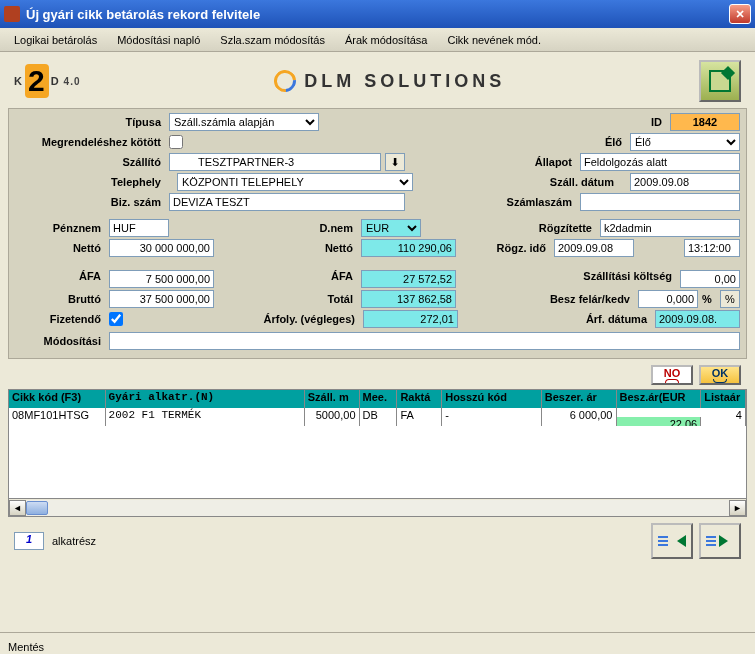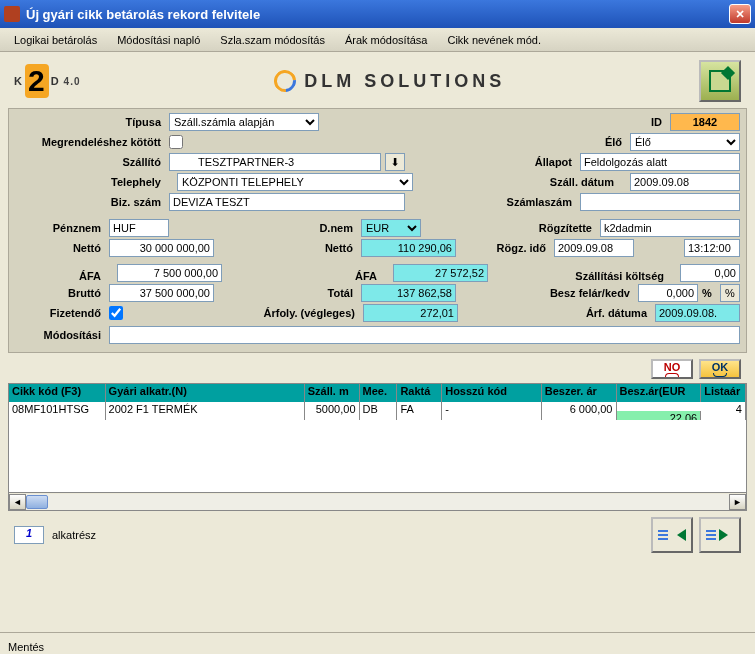--- a/index.html
+++ b/index.html
@@ -34,21 +34,21 @@
 .sq-btn { width: 42px; height: 20px; border: 2px outset #bbb; display: flex; flex-direction: column; align-items: center; justify-content: center; cursor: pointer; font-weight: bold; font-size: 12px; }
 .sq-btn.no { background: #fff; color: #b00; }
 .sq-btn.ok { background: linear-gradient(to bottom,#ffe48a,#f5c23e); color: #036; }
 .smile { width: 14px; height: 7px; border: 1.5px solid currentColor; border-top: none; border-radius: 0 0 10px 10px; }
 .frown { width: 14px; height: 7px; border: 1.5px solid currentColor; border-bottom: none; border-radius: 10px 10px 0 0; }
 .grid-wrap { margin: 0 8px; border: 1px solid #888; background: #fff; }
 .grid-head { display: flex; background: #00a0a0; color: #000; font-weight: bold; height: 18px; }
 .grid-head > div, .grid-row > div { border-right: 1px solid #888; padding: 1px 3px; overflow: hidden; white-space: nowrap; }
 .grid-row { display: flex; height: 18px; background: #fff; }
 .grid-body { height: 90px; background: #fff; }
-.col-cikk { width: 97px; } .col-nev { width: 200px; } .col-szall { width: 55px; text-align: right; } .col-mee { width: 38px; } .col-rakt { width: 45px; } .col-hosszu { width: 100px; } .col-besz { width: 75px; text-align: right; } .col-eur { width: 85px; text-align: right; } .col-list { width: 45px; text-align: right; }
+.col-cikk { width: 97px; } .col-nev { width: 200px; font-family: Liberation Mono, monospace; } .col-szall { width: 55px; text-align: right; } .col-mee { width: 38px; } .col-rakt { width: 45px; } .col-hosszu { width: 100px; } .col-besz { width: 75px; text-align: right; } .col-eur { width: 85px; text-align: right; } .col-list { width: 45px; text-align: right; }
 .cell-cyan { background: #86efac; margin-top: 9px; }
 .hscroll { height: 18px; background: #ece9d8; display: flex; align-items: center; border-top: 1px solid #888; }
 .hscroll-btn { width: 17px; height: 16px; background: linear-gradient(#fefefe,#d6d3c2); border: 1px solid #888; display: flex; align-items: center; justify-content: center; cursor: pointer; font-size: 9px; }
 .hscroll-track { flex: 1; height: 16px; background: #efeee6; position: relative; }
 .hscroll-thumb { position: absolute; left: 0; width: 22px; height: 14px; top: 1px; background: linear-gradient(#cddcf3,#8fb0e0); border: 1px solid #6a8fd0; border-radius: 2px; }
 .footer-count { display: flex; align-items: center; gap: 8px; padding: 6px 14px; }
 .count-box { border: 1px solid #7f9db9; background: #fff; width: 30px; height: 18px; text-align: center; color: #00c; font-style: italic; font-weight: bold; }
 .footer-btns { margin-left: auto; display: flex; gap: 6px; }
 .footer-btn { width: 42px; height: 36px; border: 2px outset #bbb; background: #ece9d8; display: flex; align-items: center; justify-content: center; cursor: pointer; }
 .arrow-left { border: 6px solid transparent; border-right: 9px solid #073; }
@@ -144,21 +144,21 @@
     <div class="lbl" style="width:90px">Nettó</div>
     <input class="fld num" style="width: 105px;" value="30 000 000,00">
     <div style="width:65px"></div>
     <div class="lbl" style="width:70px">Nettó</div>
     <input class="fld cyan" style="width: 95px;" value="110 290,06">
     <div style="flex:1"></div>
     <div class="lbl">Rögz. idő</div>
     <input class="fld" style="width: 80px;" value="2009.09.08">
     <input class="fld" style="width: 56px; margin-left: 46px;" value="13:12:00">
   </div>
-  <div style="display:flex;gap:12px;align-items:flex-end;margin-top:7px;">
+  <div style="display:flex;gap:4px;align-items:flex-start;margin-top:13px;">
     <div class="lbl" style="width:90px">ÁFA</div>
     <input class="fld num" style="width: 105px;" value="7 500 000,00">
     <div style="width:65px"></div>
     <div class="lbl" style="width:70px">ÁFA</div>
     <input class="fld cyan" style="width: 95px;" value="27 572,52">
     <div style="flex:1"></div>
     <div class="lbl">Szállítási költség</div>
     <input class="fld num" style="width: 60px;" value="0,00">
   </div>
   <div style="display:flex;gap:4px;align-items:center;margin-top:2px;">

